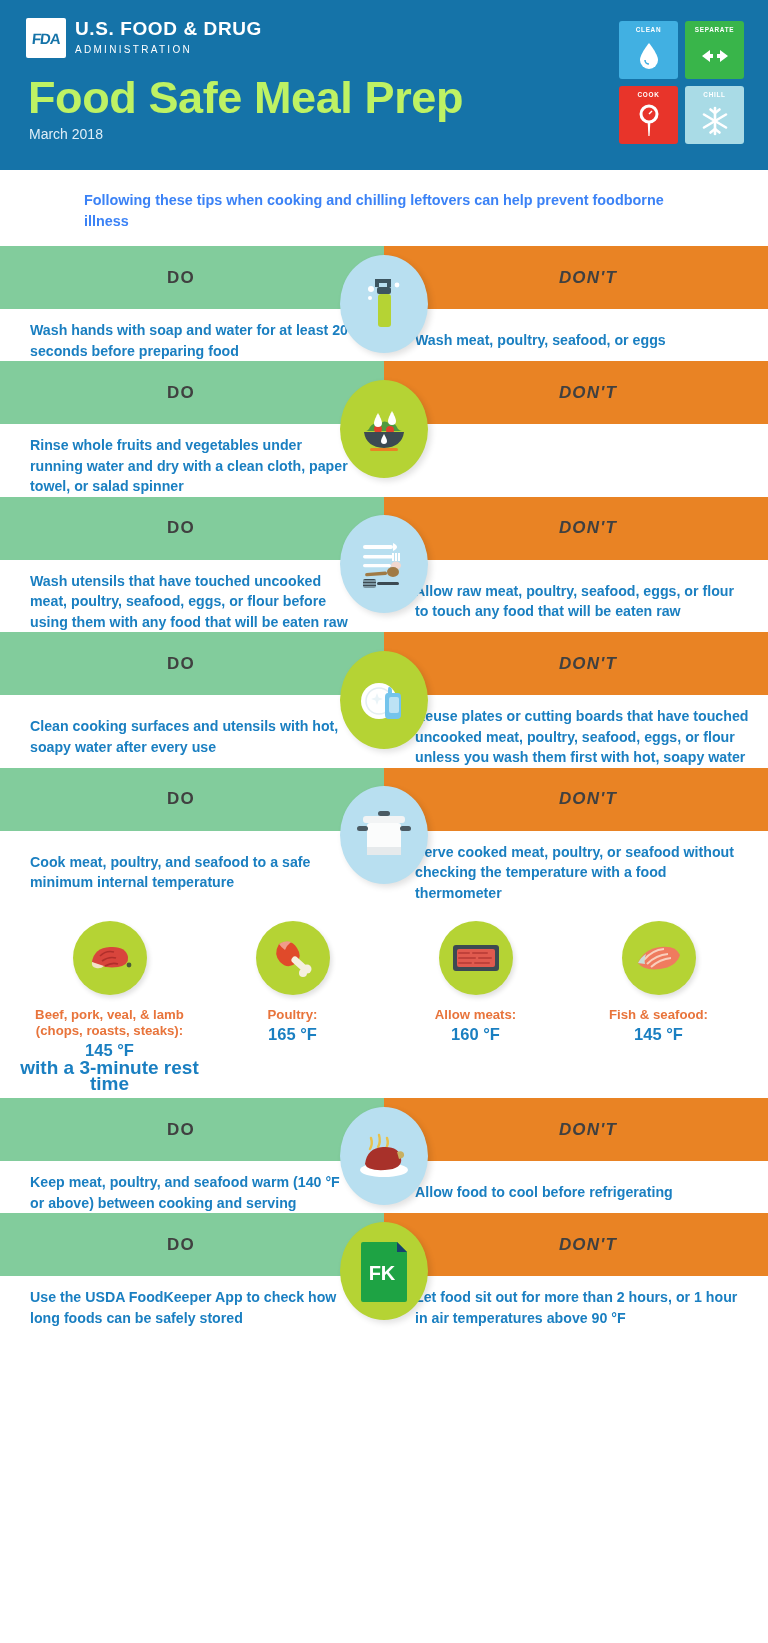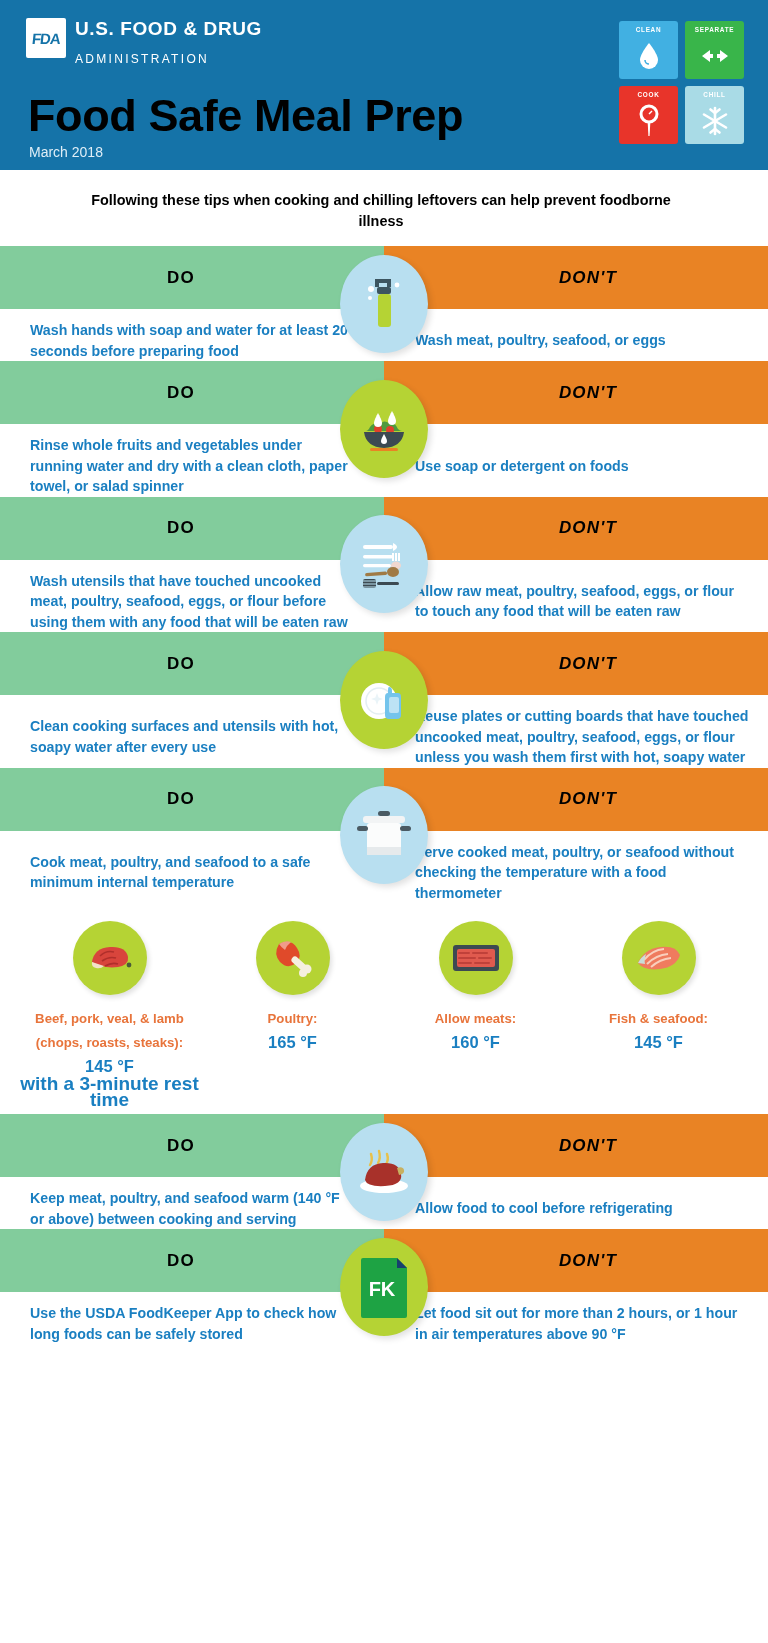--- a/index.html
+++ b/index.html
@@ -28,66 +28,66 @@
     color:#1573a8;font-weight:bold;font-size:15px;letter-spacing:-1px;
     font-family:"Liberation Sans", sans-serif;
     transform:skewX(-6deg);
   }
   .agency{padding-top:1px;}
   .agency .l1{
     color:#ffffff;font-weight:bold;font-size:19px;letter-spacing:.6px;
     line-height:20px;
   }
   .agency .l2{
-    color:#ffffff;font-size:12px;letter-spacing:2.3px;line-height:14px;
-    margin-top:13px;
+    color:#ffffff;font-size:10px;letter-spacing:2.3px;line-height:14px;
+    margin-top:4px;
   }
   .big-title{
-    color:#000000;font-size:45px;font-weight:bold;line-height:50px;
-    margin-top:25px;margin-left:2px;letter-spacing:-.4px;
+    color:#bef264;font-size:45px;font-weight:bold;line-height:50px;
+    margin-top:15px;margin-left:2px;letter-spacing:-.4px;
   }
   .date{
     color:#dfeef7;font-size:14px;margin-top:3px;margin-left:3px;
   }
   .badges{
     position:absolute;top:21px;right:24px;
     display:grid;grid-template-columns:59px 59px;grid-template-rows:58px 58px;
     gap:7px;
   }
   .badge{
     border-radius:3px;position:relative;
     display:flex;flex-direction:column;align-items:center;justify-content:flex-start;
     padding-top:5px;box-sizing:border-box;
   }
   .badge .bl{
     color:#ffffff;font-size:6.4px;font-weight:bold;letter-spacing:.7px;
   }
   .badge .bi{flex:1;display:flex;align-items:center;justify-content:center;width:100%;}
   
   .intro{
-    text-align:center;color:#000000;font-weight:bold;
+    color:#3b82f6;font-weight:bold;
     font-size:14.4px;line-height:21px;
     padding:20px 90px 0 84px;
   }
   
   .rows{margin-top:14px;}
   .row{position:relative;}
   .bar{
     height:63px;display:flex;
   }
   .bar .do{
     width:50%;background:#82cc9c;
     display:flex;align-items:center;justify-content:center;
   }
   .bar .dont{
     width:50%;background:#e98324;
     display:flex;align-items:center;justify-content:center;
   }
   .bar .lbl{
-    color:#000000;font-weight:bold;font-size:17px;letter-spacing:1.2px;
+    color:#404040;font-weight:bold;font-size:17px;letter-spacing:1.2px;
   }
   .bar .do .lbl{margin-left:-22px;}
   .bar .dont .lbl{margin-left:24px;font-style:italic;}
   .circle{
     position:absolute;left:50%;top:50%;
     transform:translate(-50%,-50%);
     width:88px;height:98px;border-radius:50%;
     display:flex;align-items:center;justify-content:center;
     z-index:5;
     box-shadow:3px 3px 6px rgba(0,0,0,.12);
@@ -108,21 +108,21 @@
   }
   .temp{
     flex:1;display:flex;flex-direction:column;align-items:center;
   }
   .temp .tc{
     width:74px;height:74px;border-radius:50%;background:#b5d334;
     display:flex;align-items:center;justify-content:center;
     box-shadow:2px 3px 5px rgba(0,0,0,.12);
   }
   .temp .tname{
-    color:#e8743b;font-weight:bold;font-size:13.2px;line-height:24px;
+    color:#e8743b;font-weight:bold;font-size:13.2px;line-height:16px;
     text-align:center;margin-top:12px;
   }
   .temp .tval{
     color:#1a7fc1;font-weight:bold;font-size:16.5px;line-height:20px;
     text-align:center;margin-top:1px;
   }
   .temp .tnote{
     color:#1a7fc1;font-weight:bold;font-size:19px;line-height:16px;
     text-align:center;
   }
@@ -239,21 +239,20 @@
           <circle cx="34" cy="29" r="4" fill="#e0402c"></circle>
         <path d="M8 31 L48 31 Q46 46 28 47 Q10 46 8 31 Z" fill="#3c4a52"></path>
         <rect x="14" y="47" width="28" height="3" rx="1.5" fill="#e98324"></rect>
         <path d="M22 12 C22 12 18 19 18 22 a4 4 0 0 0 8 0 C26 19 22 12 22 12z" fill="#ffffff"></path>
         <path d="M36 10 C36 10 32 17 32 20 a4 4 0 0 0 8 0 C40 17 36 10 36 10z" fill="#ffffff"></path>
         <path d="M28 33 C28 33 25 38 25 40 a3 3 0 0 0 6 0 C31 38 28 33 28 33z" fill="#ffffff"></path>
       </svg>
     </div>
     <div class="cap">
       <div class="c-do">Rinse whole fruits and vegetables under running water and dry with a clean cloth, paper towel, or salad spinner</div>
-      <div class="c-dont mid">Use soap or detergent on foods</div>
     </div>
   </div>
 
   <div class="row">
     <div class="bar">
       <div class="do">
           <span class="lbl">DO</span>
         </div>
       <div class="dont">
           <span class="lbl">DON'T</span>

